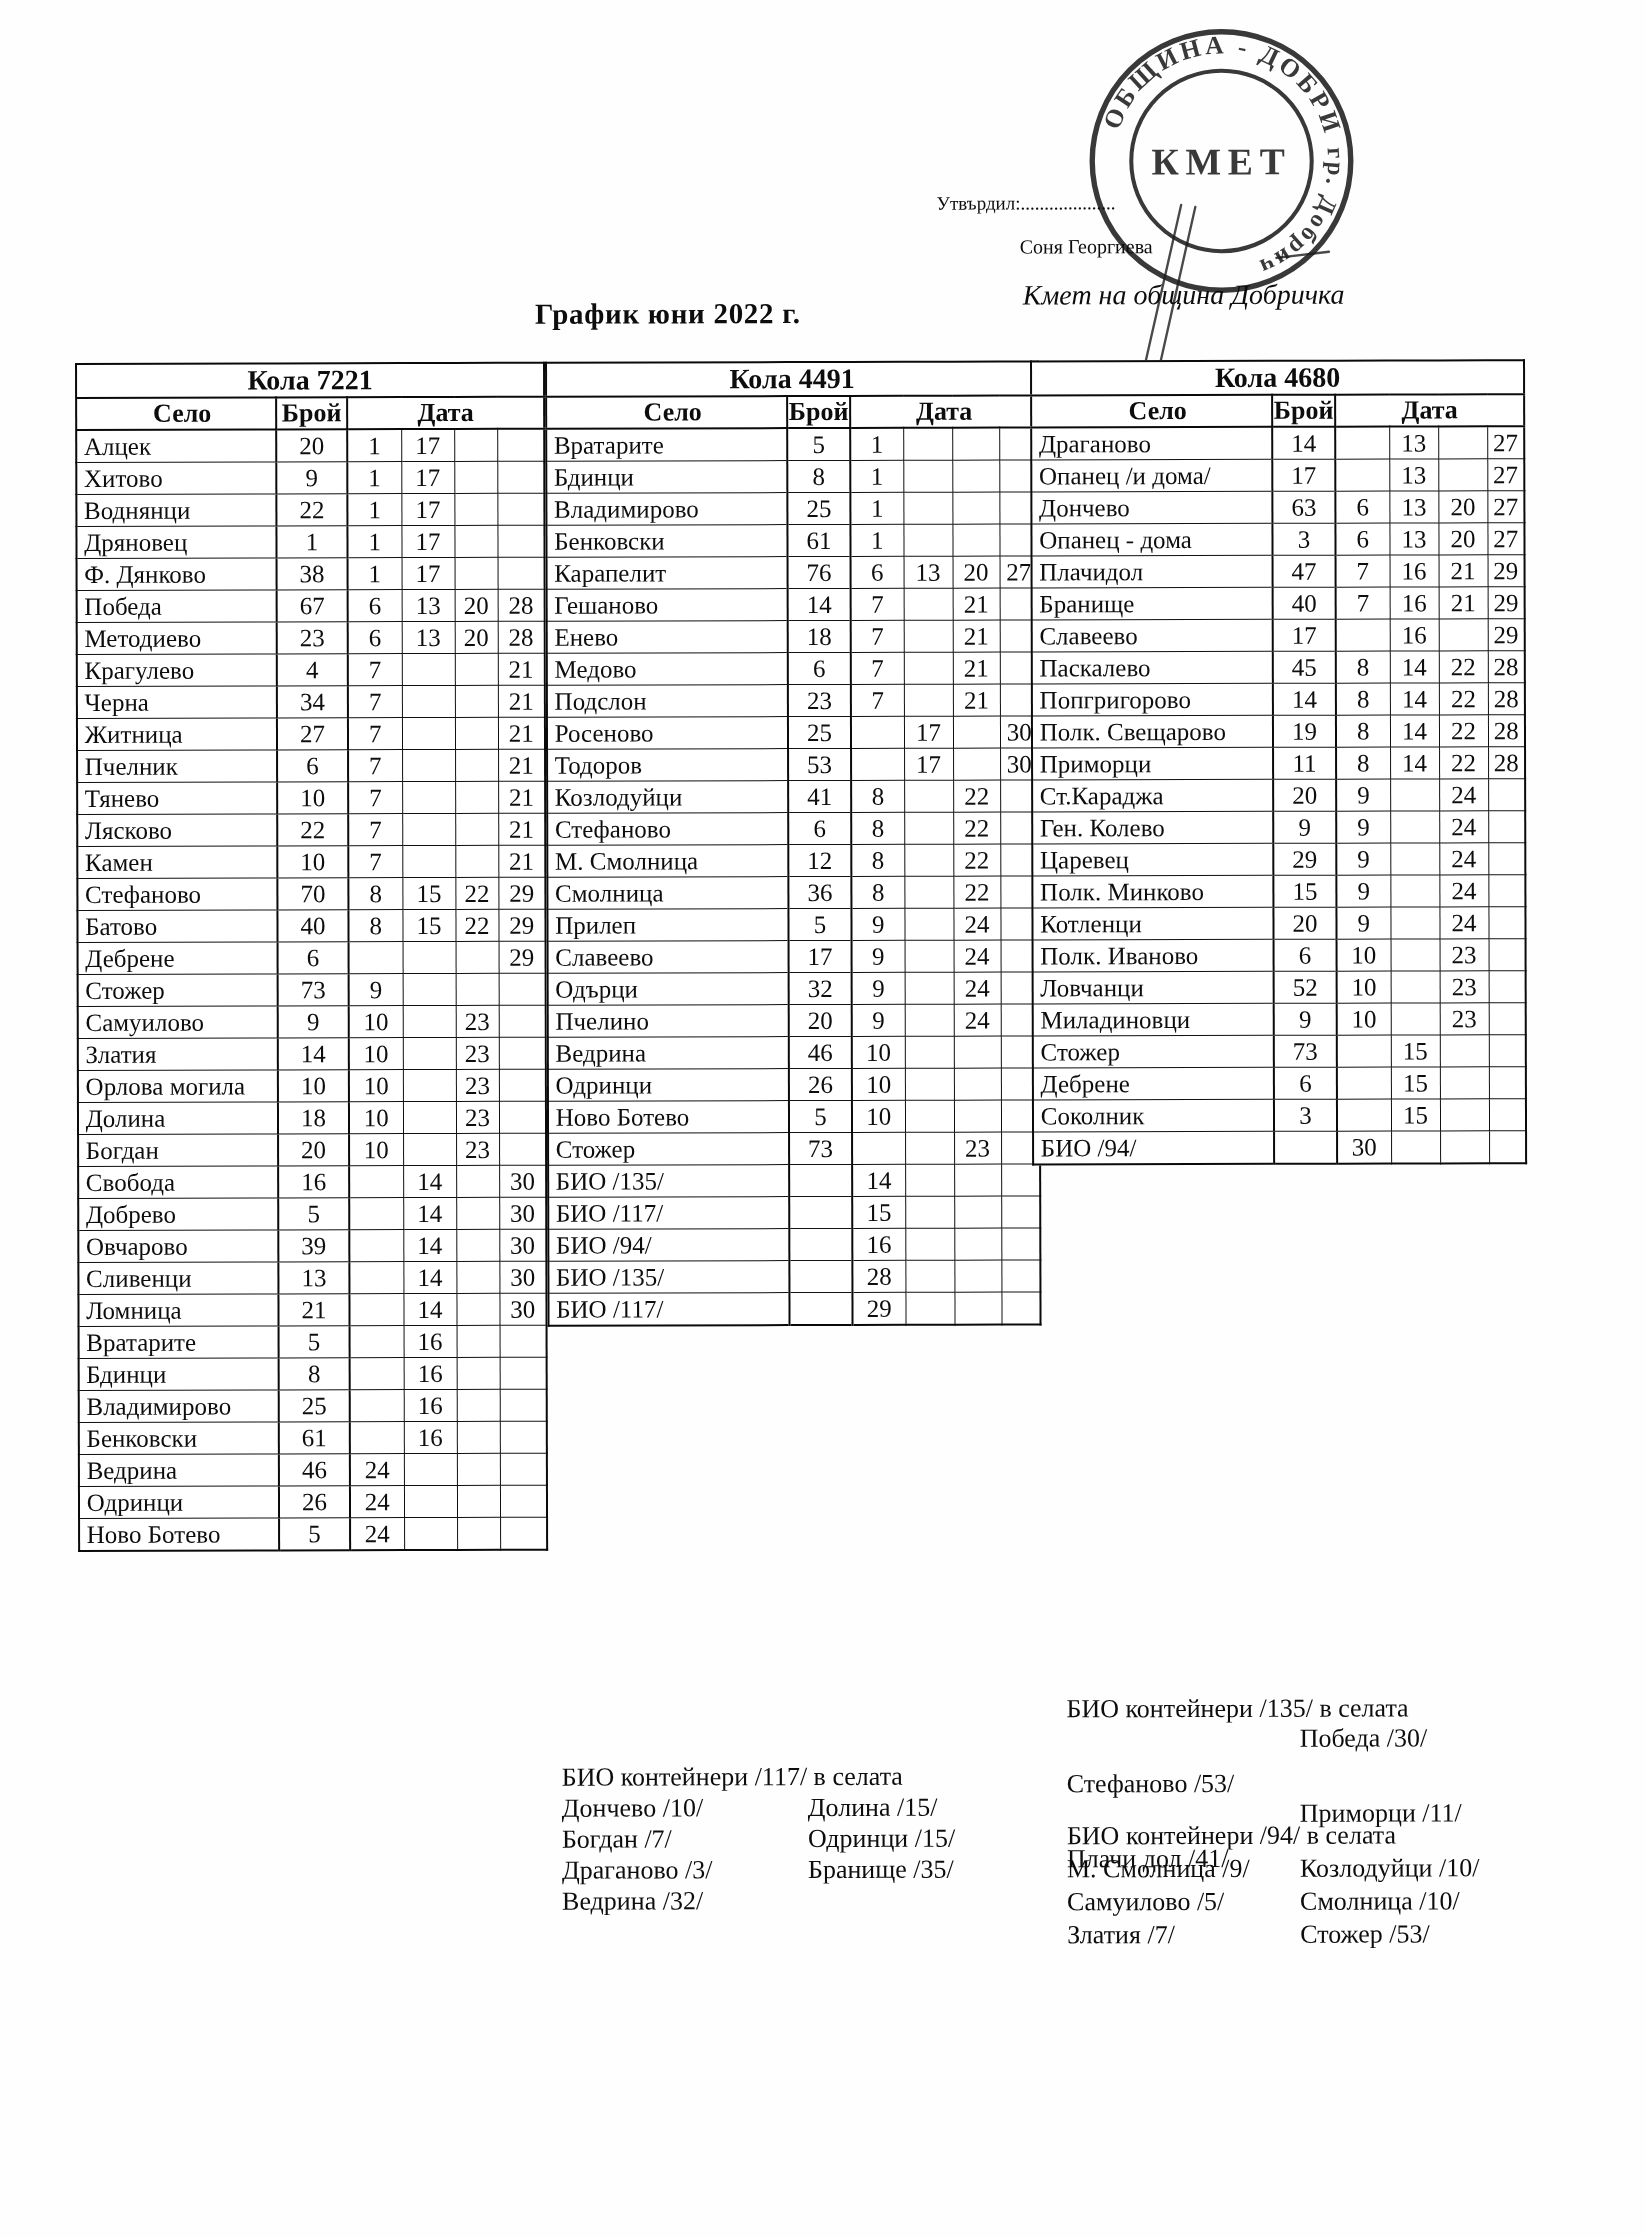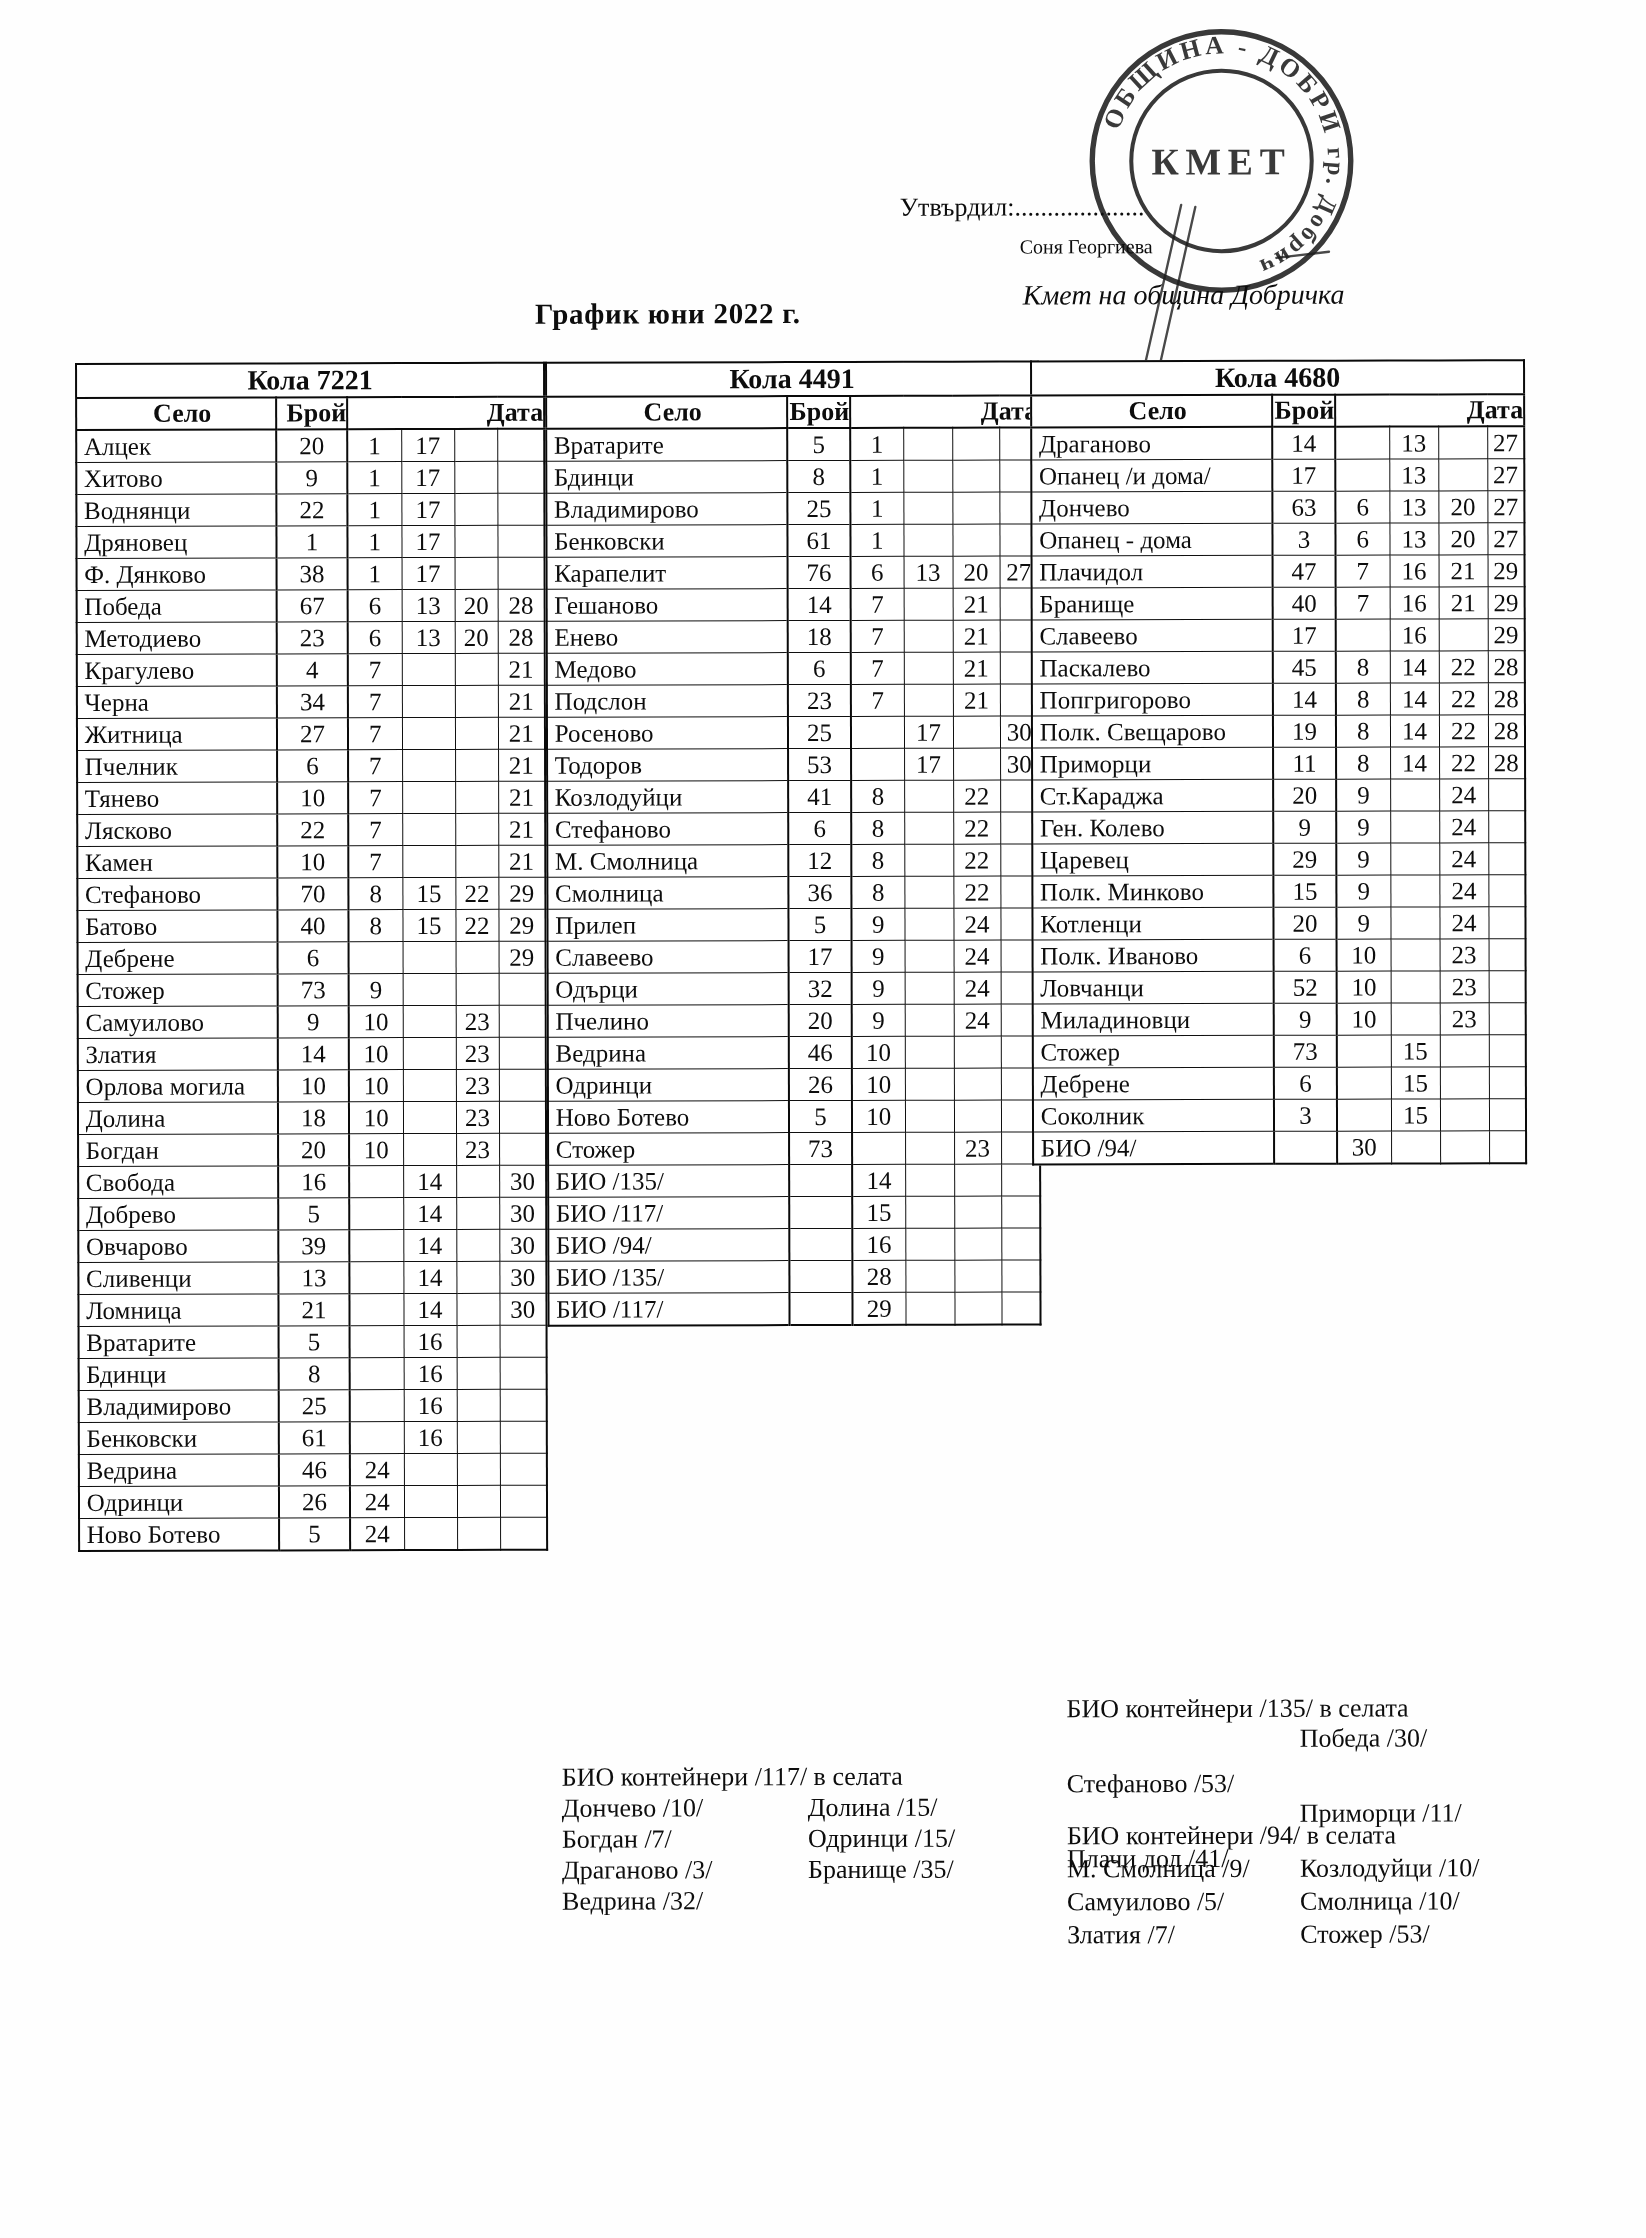--- a/index.html
+++ b/index.html
@@ -2,37 +2,37 @@
 <html style="font-size:10.8px"><head>
 <meta charset="utf-8">
 <style>
   html,body{margin:0;padding:0;background:#e8e8e8;}
   #page{position:relative;width:1646px;height:2239px;background:#fefefe;overflow:hidden;
         font-family:"Liberation Serif","DejaVu Serif",serif;color:#0d0d0d;}
   #tilt{position:absolute;inset:0;transform:rotate(-0.15deg);}
 
   
   .doc-title{position:absolute;left:537px;top:297px;font-size:29px;font-weight:bold;letter-spacing:0.7px;}
-  .approve-line{position:absolute;left:902px;top:193px;font-size:26px;white-space:nowrap;}
+  .approve-line{position:absolute;left:939px;top:193px;font-size:19px;white-space:nowrap;}
   .approve-name{position:absolute;left:1022px;top:236px;font-size:20px;}
   .approve-role{position:absolute;left:1025px;top:280px;font-size:28px;font-style:italic;}
 
   
   .stamp{position:absolute;left:1088px;top:25.6px;width:272px;height:272px;opacity:.84;}
   .sig{position:absolute;left:1079px;top:189px;width:290px;height:290px;opacity:.8;}
 
   
   table.sched{position:absolute;top:361px;border-collapse:collapse;table-layout:fixed;background:#fff;}
   table.sched{border:2.7px solid #0a0a0a;}
   .sched td{border:1.3px solid #101010;font-size:25px;height:31px;padding:0;overflow:hidden;white-space:nowrap;}
   .sched td.v{text-align:left;padding-left:6.7px;border-right:2px solid #0a0a0a;}
   .sched td.c{text-align:center;border-right:2px solid #0a0a0a;}
   .sched td.n{text-align:center;}
   .sched td.ttl{text-align:center;font-weight:bold;font-size:28px;height:32px;border-bottom:2.7px solid #0a0a0a;}
-  .sched td.hd{text-align:right;font-weight:bold;font-size:26px;height:27px;border-bottom:2.7px solid #0a0a0a;}
+  .sched td.hd{text-align:center;font-weight:bold;font-size:26px;height:27px;border-bottom:2.7px solid #0a0a0a;}
   .sched td.hd.v{padding-left:12px;text-align:center;}
   #t0{left:77px;} #t1{left:547px;} #t2{left:1032px;}
 
   
   .performers{position:absolute;left:560px;top:1569px;font-size:26px;line-height:32px;}
   .bio{position:absolute;font-size:26px;}
   .bio .bio-title{white-space:nowrap;}
   .bio .bio-row{display:flex;white-space:nowrap;}
   #bio0{left:1065px;top:1695px;line-height:30px;}
   #bio0 .bio-c1{width:233px;margin-top:45px;}

